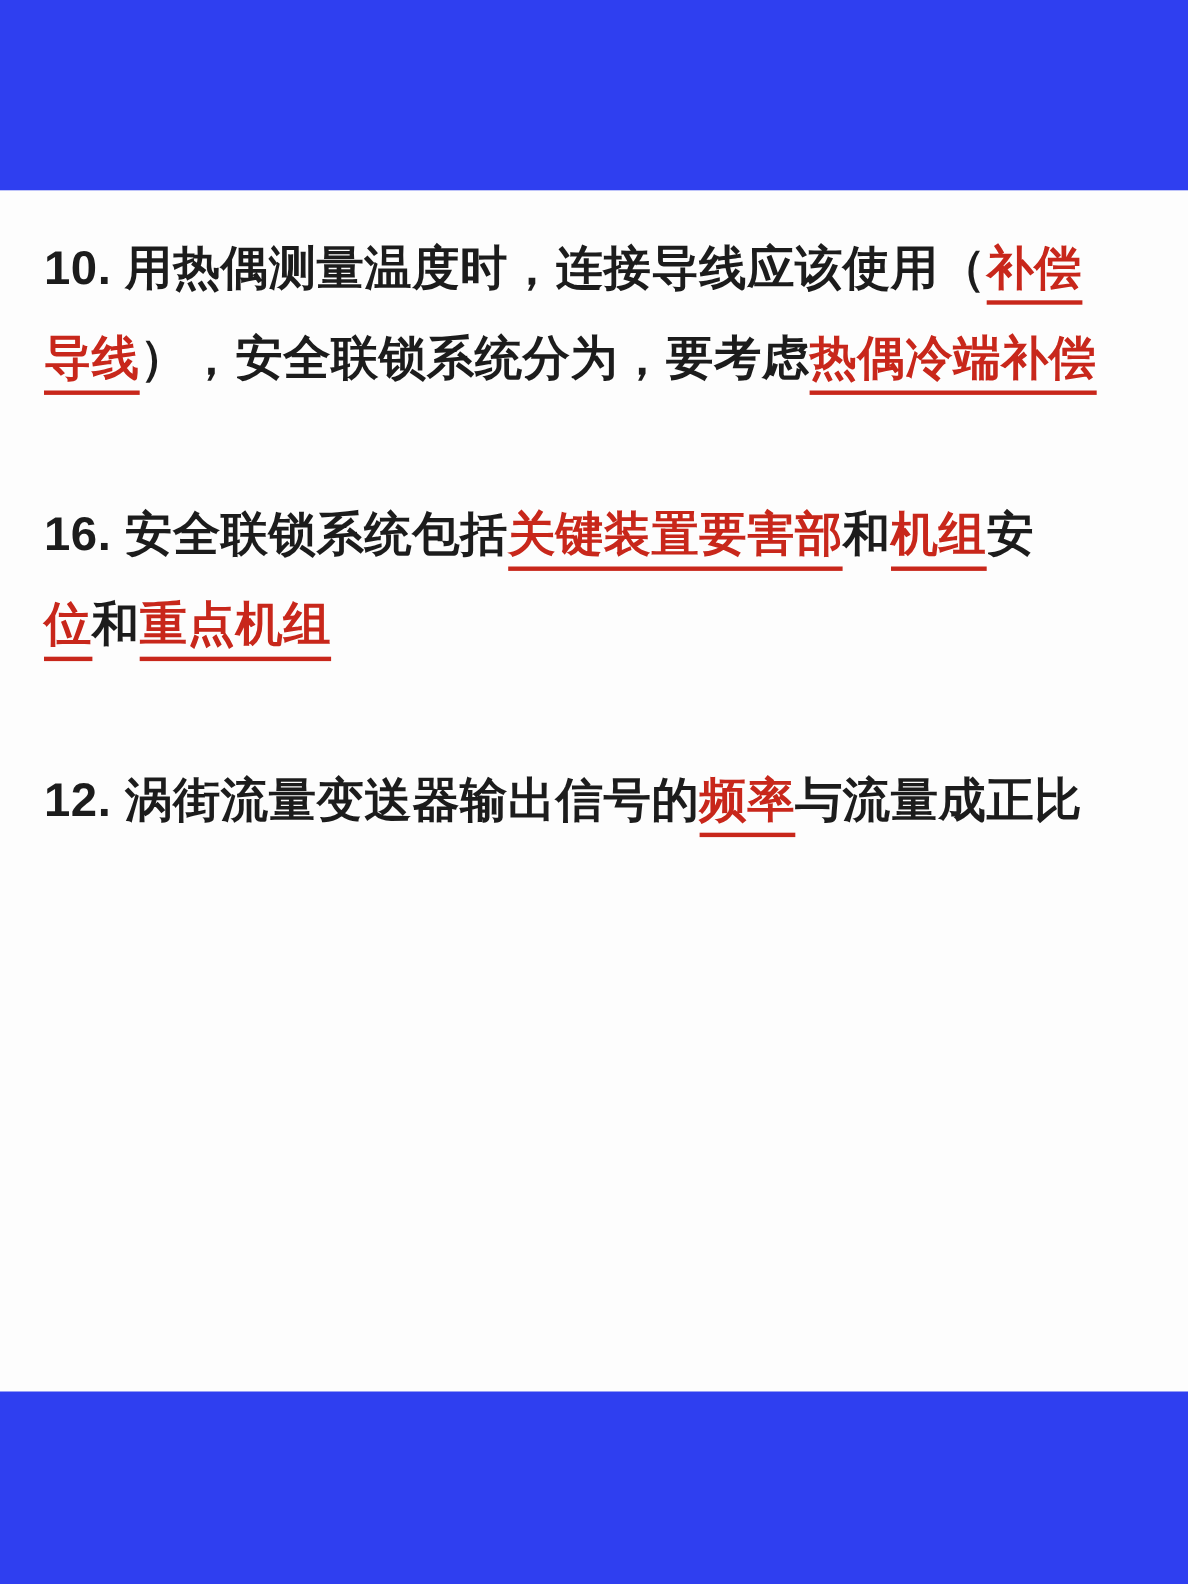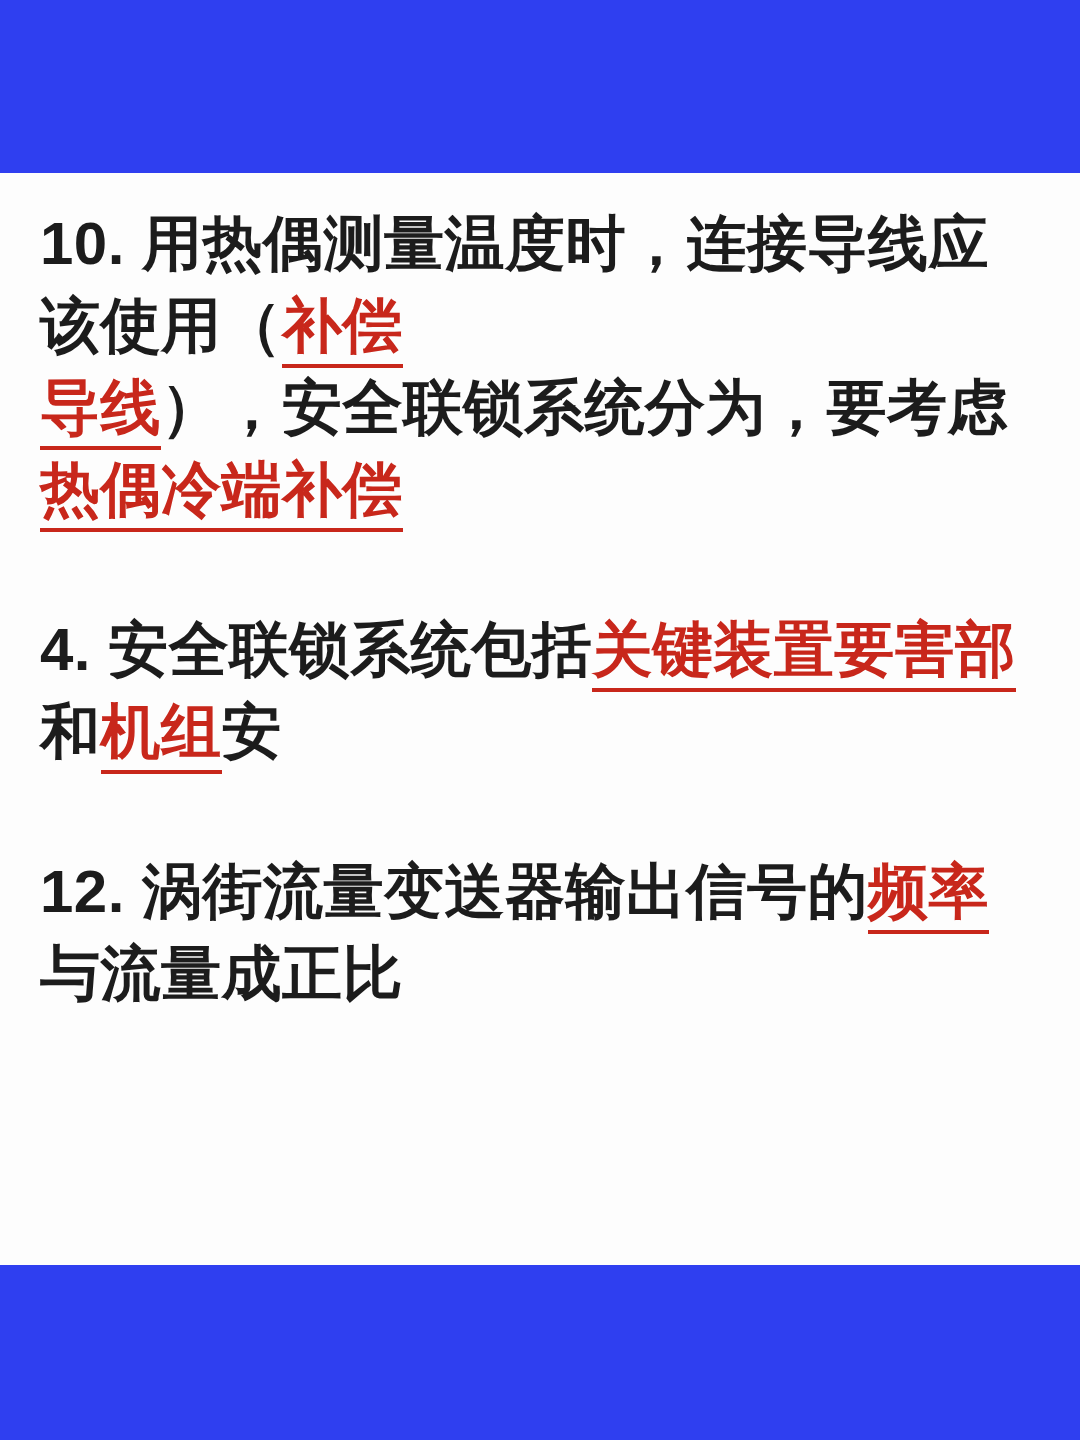--- a/index.html
+++ b/index.html
@@ -29,21 +29,21 @@
   }
   #doc-body{
     padding:30px 38px 0 40px;
   }
   .qitem{
     margin:0 0 78px 0;
   }
   .qitem:last-child{margin-bottom:0;}
   .qline{
     white-space:pre-wrap;
-    font-size:60px;
+    font-size:43px;
     line-height:82px;
     font-weight:600;
     color:var(--ink);
     letter-spacing:0.5px;
   }
   .run-normal{color:var(--ink);}
   .run-answer{
     color:var(--red);
     border-bottom:4px solid var(--red);
     padding-bottom:5px;
@@ -53,20 +53,21 @@
 <body>
 
 <div class="banner" id="top-banner" style="height: 173px;"></div>
 
 <main id="doc-body">
     <div class="qitem">
       <div class="qline"><span class="run-normal">10. 用热偶测量温度时，连接导线应该使用（</span><span class="run-answer">补偿</span></div>
       <div class="qline"><span class="run-answer">导线</span><span class="run-normal">），安全联锁系统分为，要考虑</span><span class="run-answer">热偶冷端补偿</span></div>
     </div>
     <div class="qitem">
-      <div class="qline"><span class="run-normal">4. 安全联锁系统包括</span><span class="run-answer">关键装置要害部</span><span class="run-normal">和</span><span class="run-answer">机组</span><span class="run-normal">安</span></div>
+      <div class="qline"><span class="run-normal">16. 安全联锁系统包括</span><span class="run-answer">关键装置要害部</span><span class="run-normal">和</span><span class="run-answer">机组</span><span class="run-normal">安</span></div>
+      <div class="qline"><span class="run-answer">位</span><span class="run-normal">和</span><span class="run-answer">重点机组</span></div>
     </div>
     <div class="qitem">
       <div class="qline"><span class="run-normal">12. 涡街流量变送器输出信号的</span><span class="run-answer">频率</span><span class="run-normal">与流量成正比</span></div>
     </div>
   </main>
 
 <div class="banner" id="bottom-banner" style="height: 175px;"></div>
 
 </body></html>

